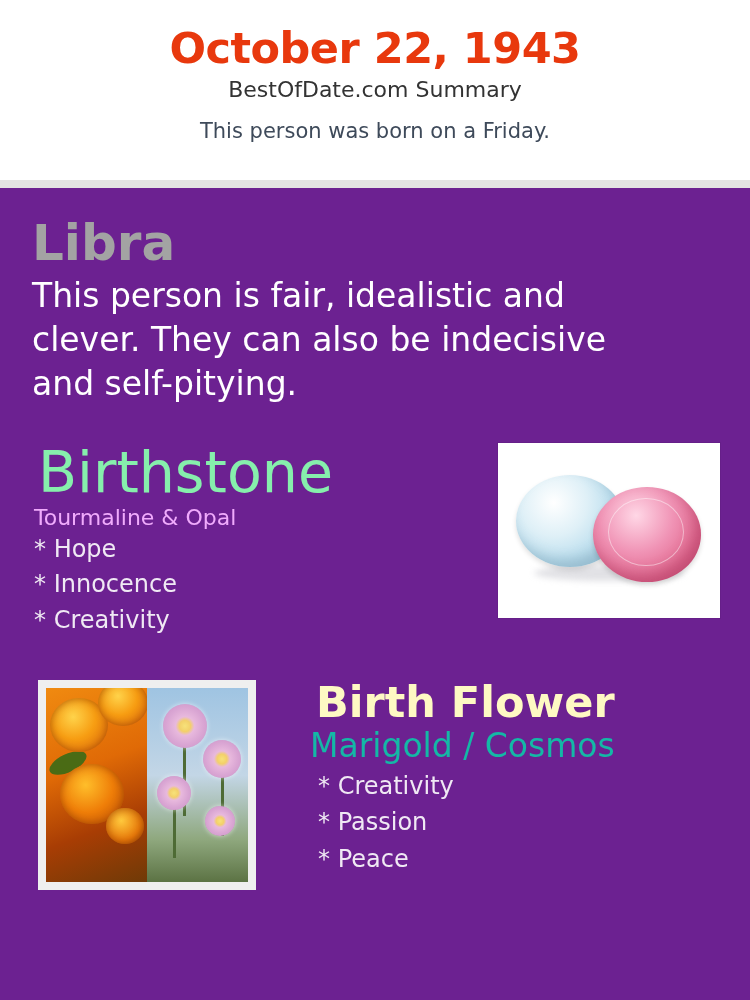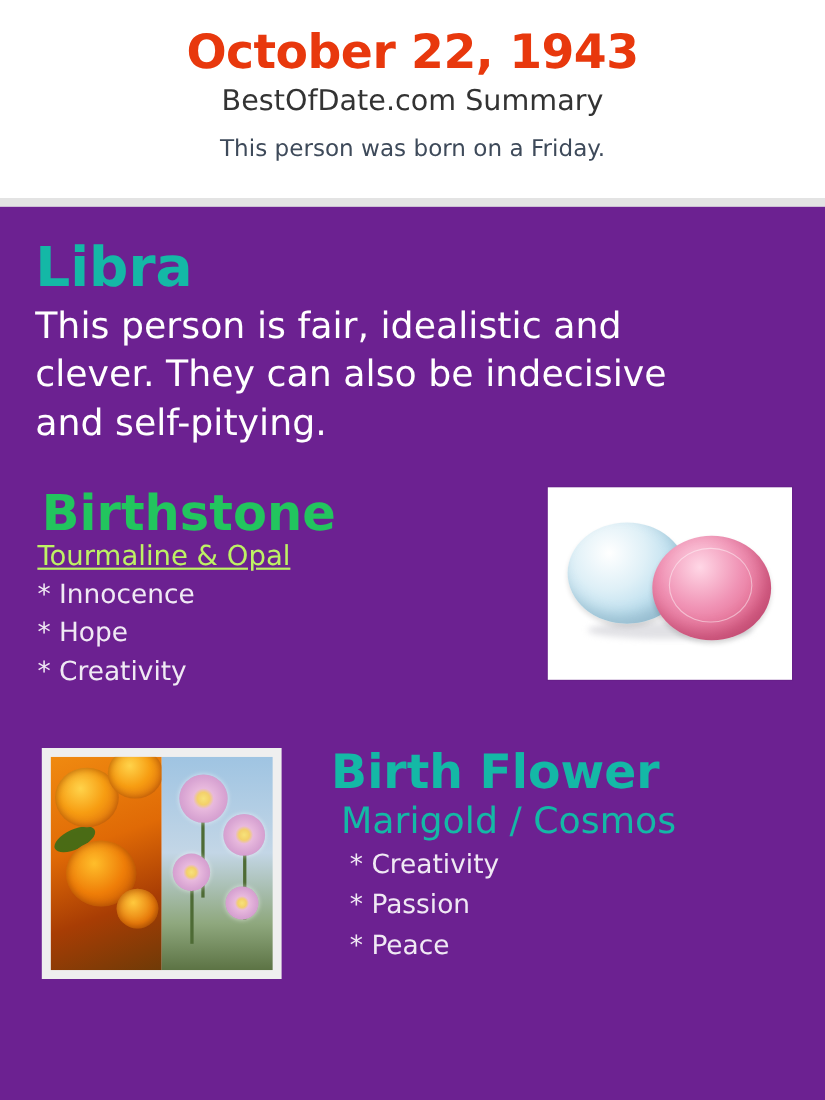--- a/index.html
+++ b/index.html
@@ -32,21 +32,21 @@
   .header-date {
     color: #e8380d;
     font-size: 43px;
     font-weight: bold;
     line-height: 1.05;
     margin: 8px 0 6px 0;
     letter-spacing: -0.5px;
   }
   .header-site {
     color: #333333;
-    font-size: 26px;
+    font-size: 22px;
     line-height: 1.2;
     margin: 0 0 4px 0;
   }
   .header-sub {
     color: #3e4a5a;
     font-size: 21px;
     line-height: 1.2;
     margin: 15px;
   }
   .divider {
@@ -62,53 +62,52 @@
     padding: 20px 30px 0 30px;
     box-sizing: border-box;
     height: 812px;
     position: relative;
   }
 
   .zodiac-title {
     font-size: 50px;
     font-weight: bold;
     margin: 10px 0 6px 2px;
-    color: #14b8a6;
+    color: #a3a3a3;
     line-height: 1;
   }
   .zodiac-desc {
     font-size: 33px;
     line-height: 1.34;
     margin: 0 0 16px 2px;
     color: #ffffff;
     max-width: 580px;
   }
 
   
   .stone-block {
     margin-top: 36px;
     position: relative;
     min-height: 215px;
   }
   .stone-text {
     width: 440px;
   }
   .stone-title {
-    font-size: 45px;
-    font-weight: bold;
-    color: #22c55e;
+    font-size: 57px;
+    font-weight: normal;
+    color: #86efac;
     margin: 0 0 2px 8px;
     line-height: 1.05;
   }
   .stone-sub {
-    font-size: 25px;
-    color: #bef264;
+    font-size: 22px;
+    color: #f0abfc;
     margin: 0 0 6px 4px;
     line-height: 1.15;
-    text-decoration: underline;
   }
   .bullet {
     font-size: 24px;
     color: #f0e9f4;
     margin: 0 0 9px 4px;
     line-height: 1.1;
   }
 
   .stone-img {
     position: absolute;
@@ -249,22 +248,22 @@
   .cosmos .s2 { left: 74px; top: 88px; height: 60px; }
   .cosmos .s3 { left: 26px; top: 120px; height: 50px; }
 
   .flower-text {
     margin-left: 250px;
     text-align: left;
   }
   .flower-title {
     font-size: 43px;
     font-weight: bold;
-    color: #14b8a6;
-    margin: 6px 0 2px 21px;
+    color: #fef9c3;
+    margin: 6px 0 2px 36px;
     line-height: 1.05;
   }
   .flower-sub {
     font-size: 33px;
     color: #14b8a6;
     margin: 0 0 8px 30px;
     line-height: 1.15;
   }
   .flower-bullet {
     font-size: 24px;
@@ -290,22 +289,22 @@
 
     <div>
       <div class="zodiac-title">Libra</div>
       <div class="zodiac-desc">This person is fair, idealistic and clever. They can also be indecisive and self-pitying.</div>
     </div>
 
     <div class="stone-block">
       <div class="stone-text">
         <div class="stone-title">Birthstone</div>
         <div class="stone-sub">Tourmaline &amp; Opal</div>
+        <div class="bullet">* Hope</div>
         <div class="bullet">* Innocence</div>
-        <div class="bullet">* Hope</div>
         <div class="bullet">* Creativity</div>
       </div>
       <div class="stone-img">
         <div class="stone-img-inner">
           <div class="gem-shadow"></div>
           <div class="gem-opal"></div>
           <div class="gem-pink"></div>
         </div>
       </div>
     </div>

